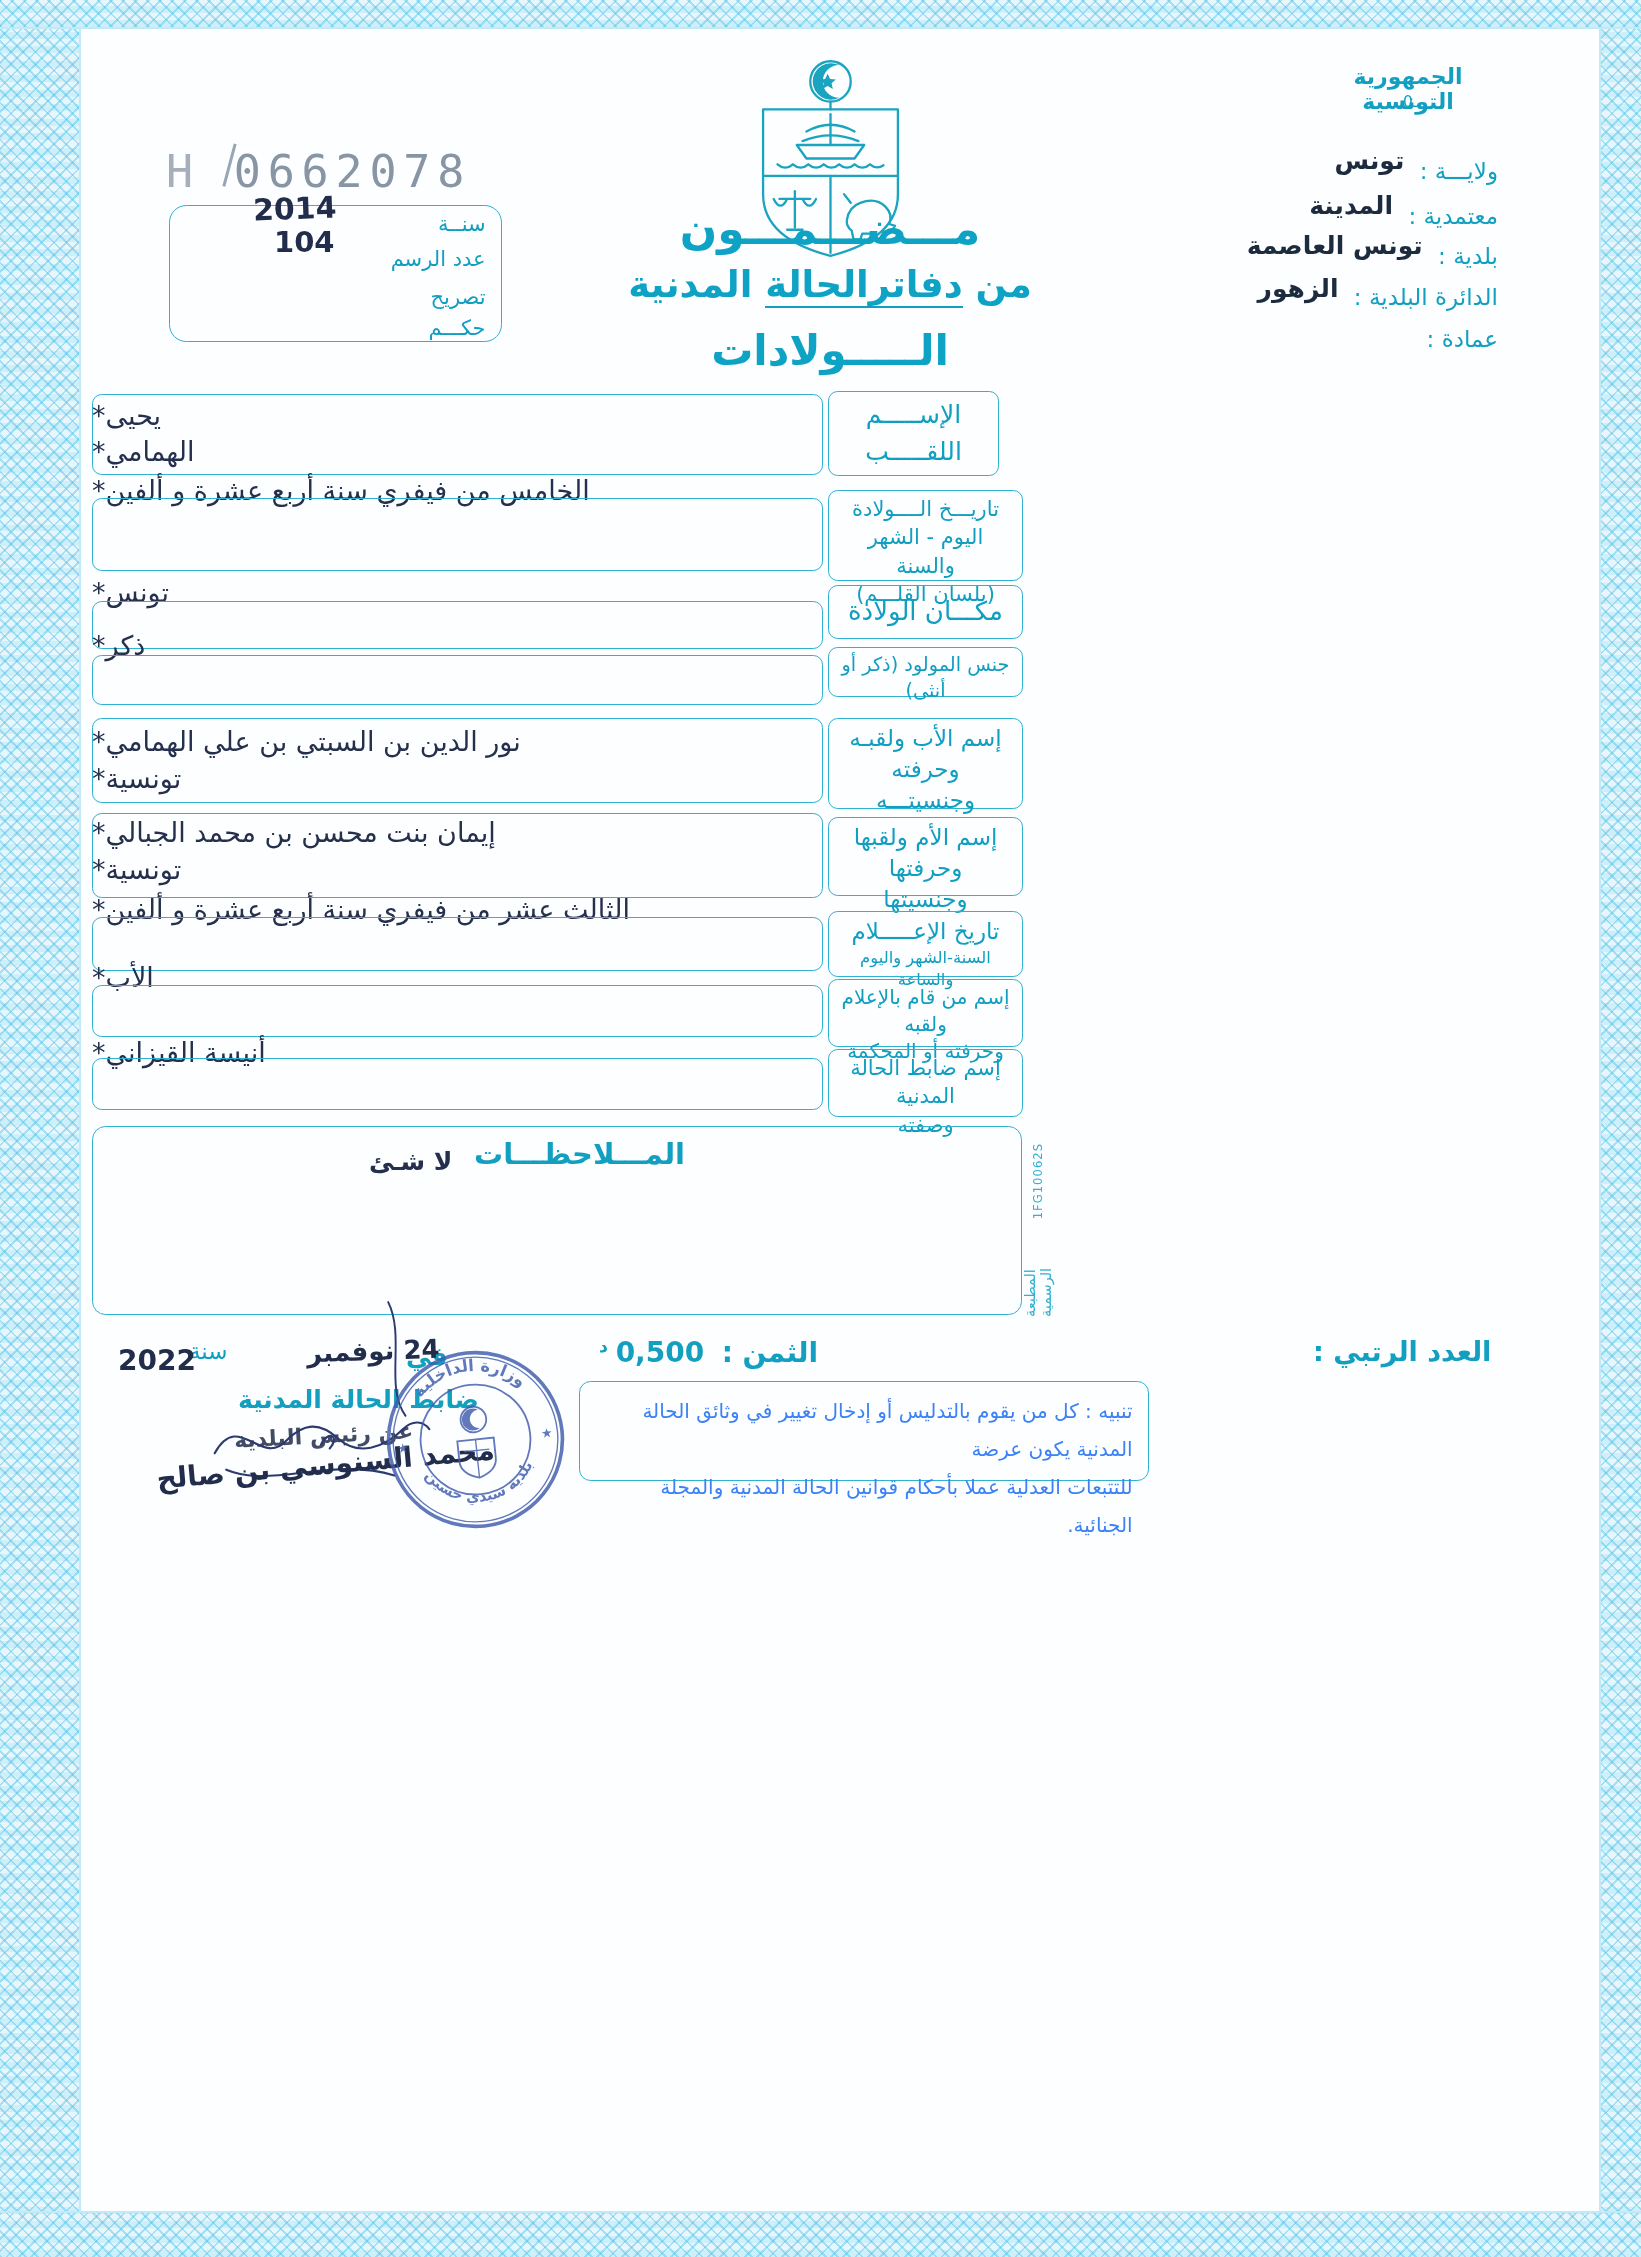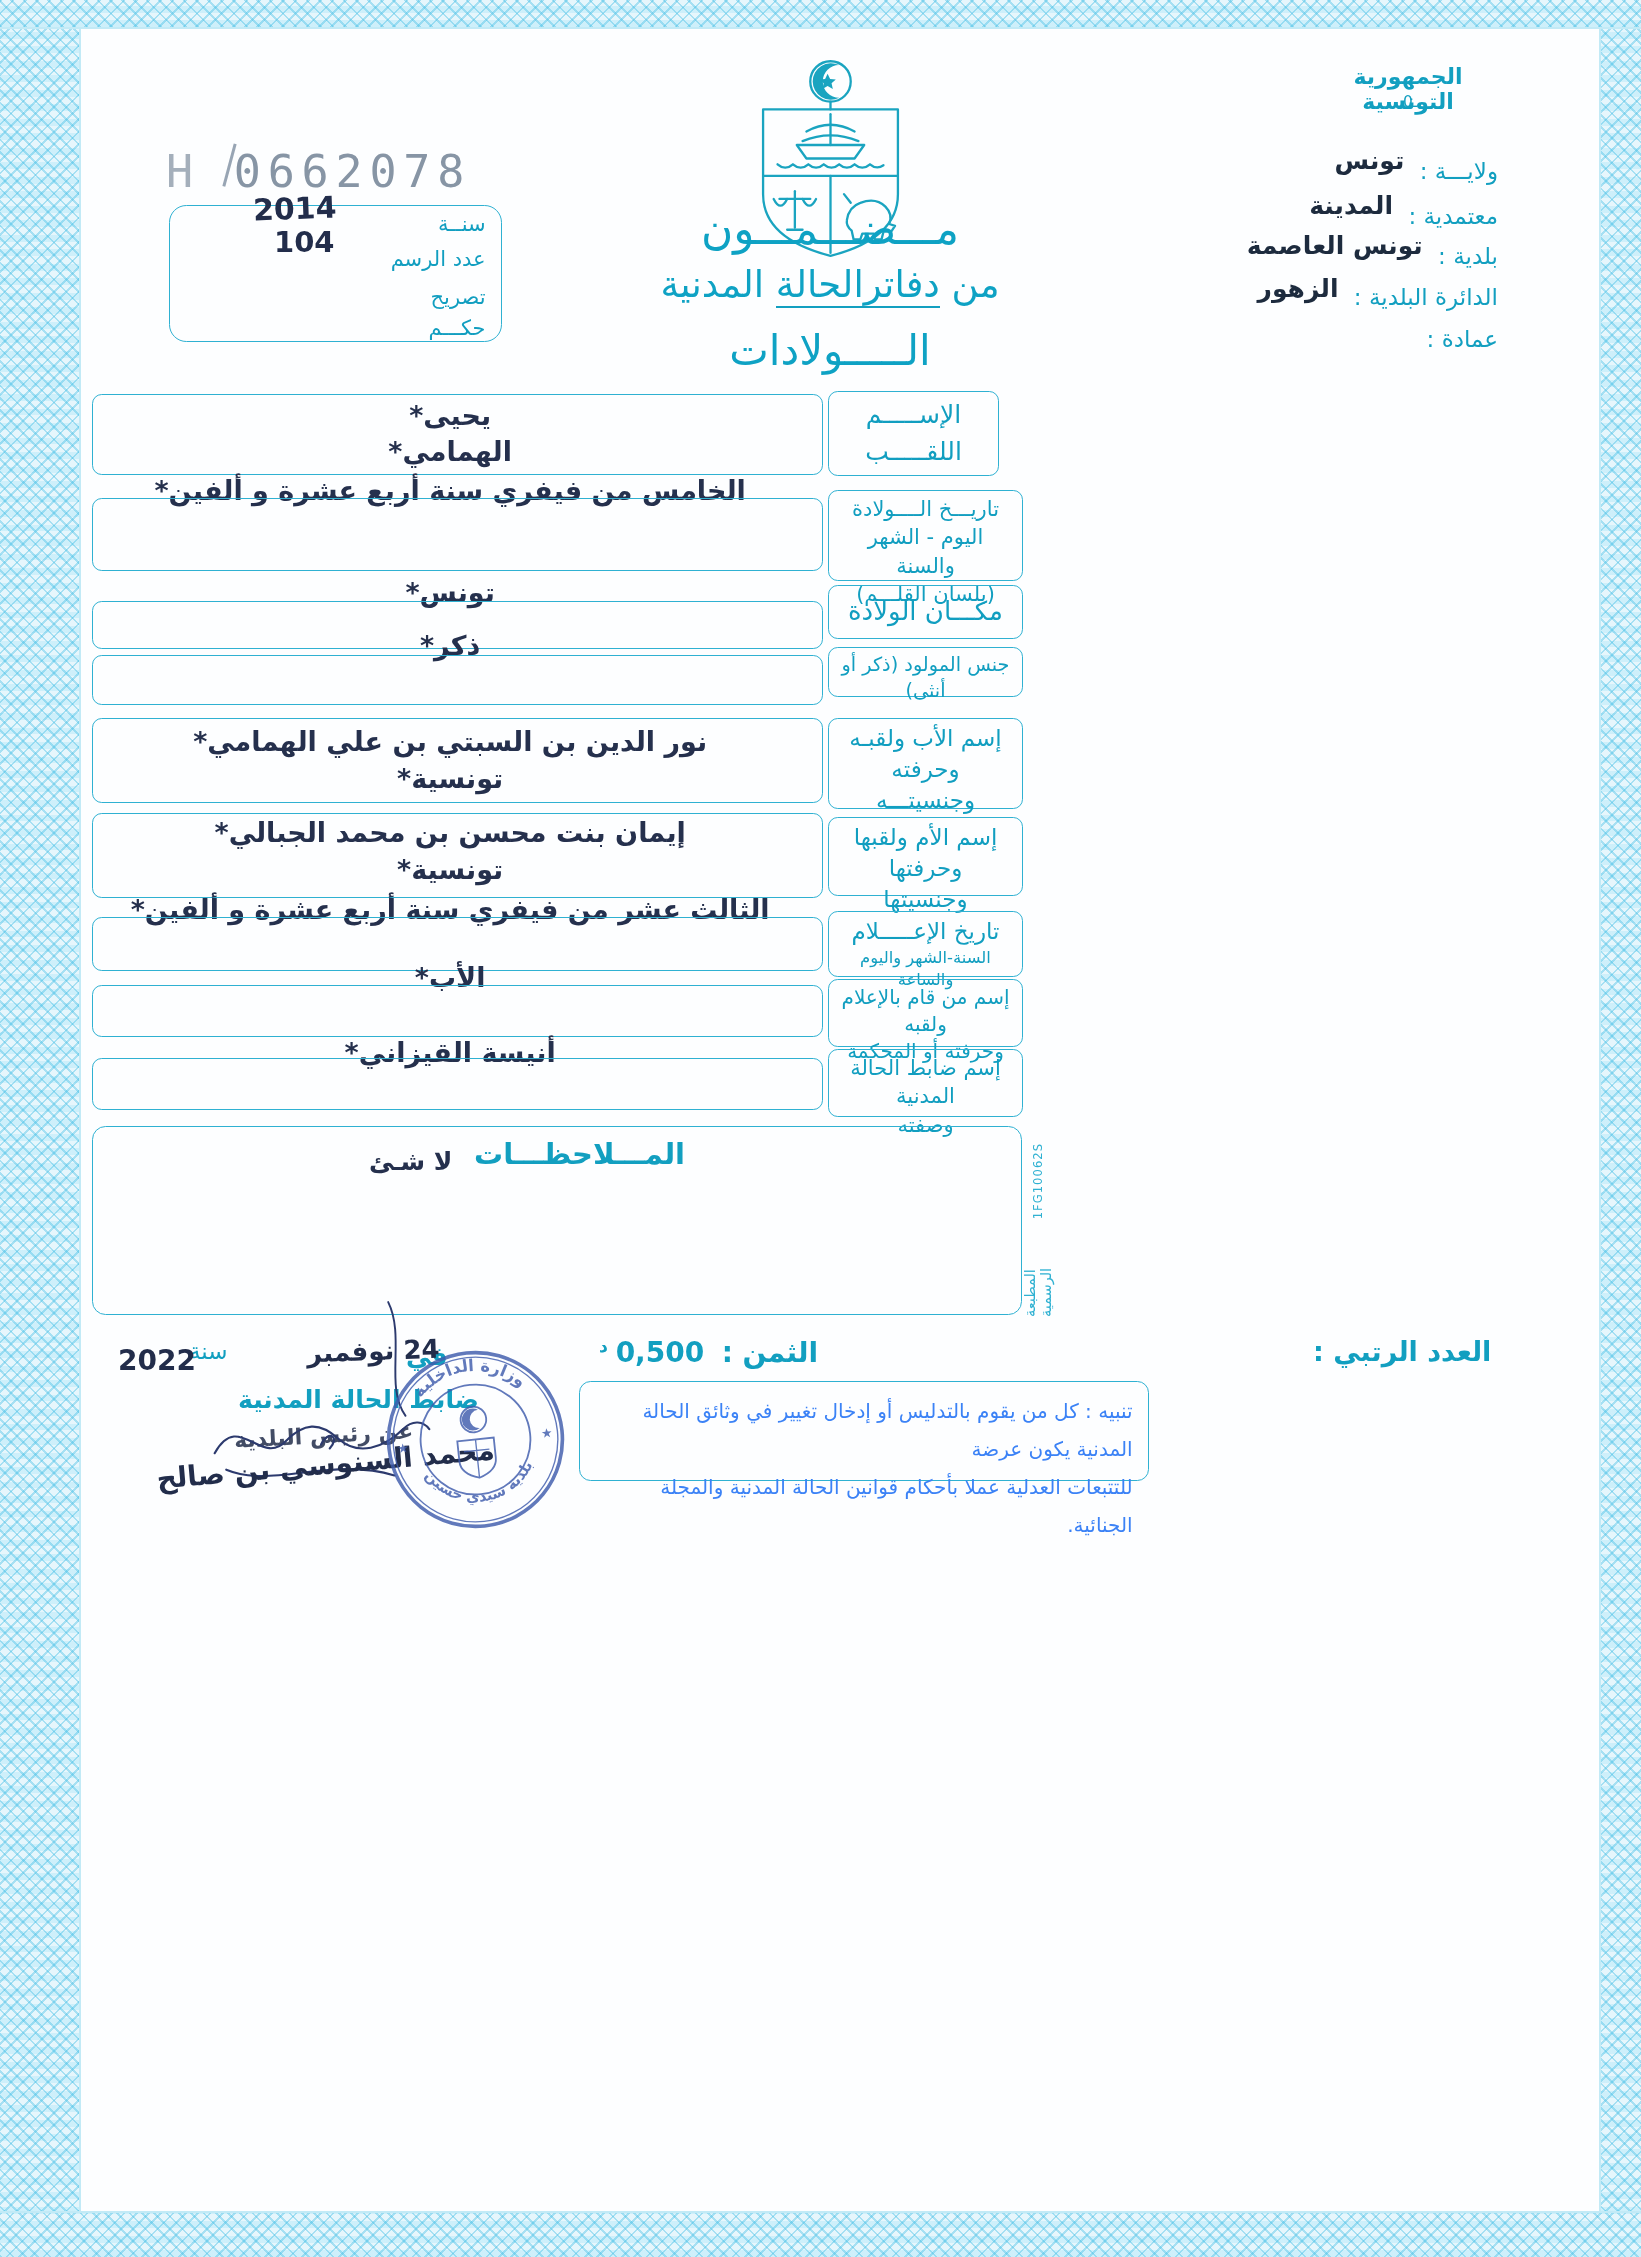--- a/index.html
+++ b/index.html
@@ -17,29 +17,29 @@
   .gb-b{left:0;bottom:0;right:0;height:46px;border-top:2.9px solid #c2eaf6}
   .abs{position:absolute}
   .teal{color:#129fc0}
   .ink{color:#25304d}
   .hand{color:#222d4b;font-weight:700}
   .rtl{direction:rtl}
   .lblbox{position:absolute;border:1.9px solid #2fb1d2;border-radius:9.7px;display:flex;flex-direction:column;
           align-items:center;justify-content:space-around;text-align:center;color:#119ec0;
           padding:3.9px 9.7px;line-height:1.35;direction:rtl}
   .valbox{position:absolute;border:1.9px solid #2fb1d2;border-radius:9.7px;background:transparent}
-  .val{position:absolute;left:92px;width:726px;padding-right:9.7px;text-align:center;direction:rtl;
-       color:#25304d;font-weight:700;font-size:27px;white-space:nowrap}
+  .val{position:absolute;left:92px;width:726px;padding-right:9.7px;text-align:left;direction:rtl;
+       color:#25304d;font-weight:400;font-size:27px;white-space:nowrap}
   .u{border-bottom:2.9px solid #129fc0;padding-bottom:0}
   .warnbox{position:absolute;border:1.9px solid #2fb1d2;border-radius:11.6px;color:#3b82f6;text-align:right;
            font-size:20px;line-height:1.9;padding:9.7px 15.4px;direction:rtl}
   .adminrow{position:absolute;right:143px;display:flex;direction:rtl;gap:15.4px;align-items:baseline;white-space:nowrap}
   .adminrow .lab{color:#129fc0;font-size:23px}
   .adminrow .valu{color:#1d2b3e;font-weight:700;font-size:25px;transform:translateY(-9.7px)}
-  .titleline{position:absolute;left:579px;width:502px;text-align:center;color:#0ea2c4;font-weight:400}
+  .titleline{position:absolute;left:579px;width:502px;text-align:center;color:#0ea2c4;font-weight:700}
   .regitem{position:absolute;color:#119ec0;font-size:21px;white-space:nowrap}
   .vertprint{position:absolute;left:1022px;top:1317px;width:174px;transform:rotate(-90deg);
              transform-origin:left top;display:flex;gap:15.4px;align-items:center;color:#2fb1d2}
 </style>
 </head>
 <body>
 
 <div class="sheet">
 
   <div class="gb gb-l"></div>

